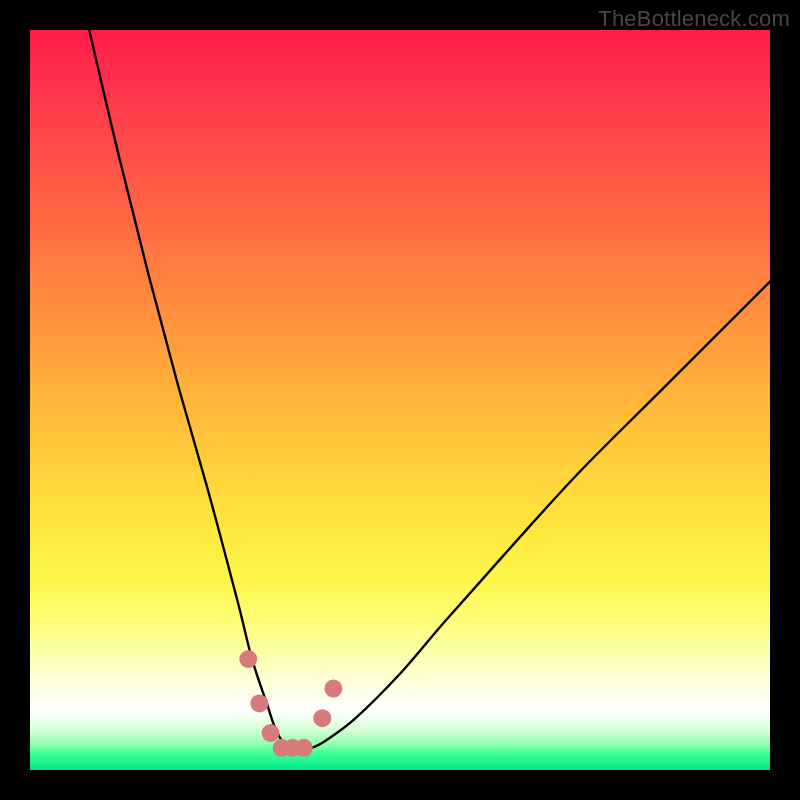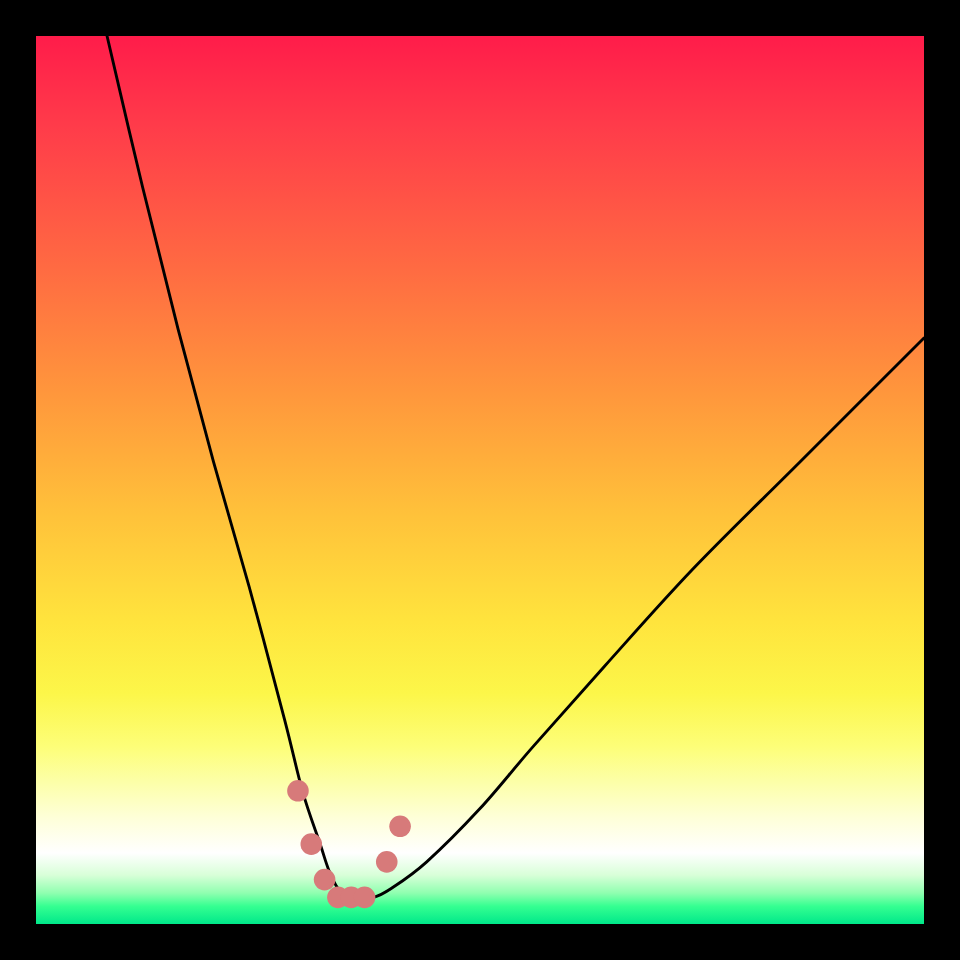--- a/index.html
+++ b/index.html
@@ -65,20 +65,21 @@
     position: absolute;
     inset: 0;
     width: 740px;
     height: 740px;
   }
 </style>
 </head>
 <body>
 
 <div class="frame">
+  <div class="watermark">TheBottleneck.com</div>
 
   <div class="plot">
     <div class="bg-gradient">
       <div class="bg-main"></div>
     </div>
 
     <svg class="curve" viewBox="0 0 740 740" preserveAspectRatio="none">
       <path id="curve-path" fill="none" stroke="#000000" stroke-width="2.4" stroke-linecap="round" d="M59.2,0.0 C64.1,21.0 78.9,85.1 88.8,125.8 C98.7,166.5 108.5,206.0 118.4,244.2 C128.3,282.4 138.1,319.4 148.0,355.2 C157.9,391.0 167.7,423.0 177.6,458.8 C187.5,494.6 199.8,541.4 207.2,569.8 C214.6,598.2 217.1,611.7 222.0,629.0 C226.9,646.3 233.1,662.3 236.8,673.4 C240.5,684.5 241.7,689.4 244.2,695.6 C246.7,701.8 249.1,706.7 251.6,710.4 C254.1,714.1 256.5,716.6 259.0,717.8 C261.5,719.0 262.7,717.8 266.4,717.8 C270.1,717.8 276.3,719.0 281.2,717.8 C286.1,716.6 288.6,715.3 296.0,710.4 C303.4,705.5 313.3,699.3 325.6,688.2 C337.9,677.1 355.2,659.8 370.0,643.8 C384.8,627.8 397.1,611.7 414.4,592.0 C431.7,572.3 451.4,550.1 473.6,525.4 C495.8,500.7 520.5,472.4 547.6,444.0 C574.7,415.6 604.3,387.3 636.4,355.2 C668.5,323.1 722.7,268.9 740.0,251.6"></path>
       <g id="marker-group">
           <circle cx="218.3" cy="629.0" r="9" fill="#d77a7a"></circle>

